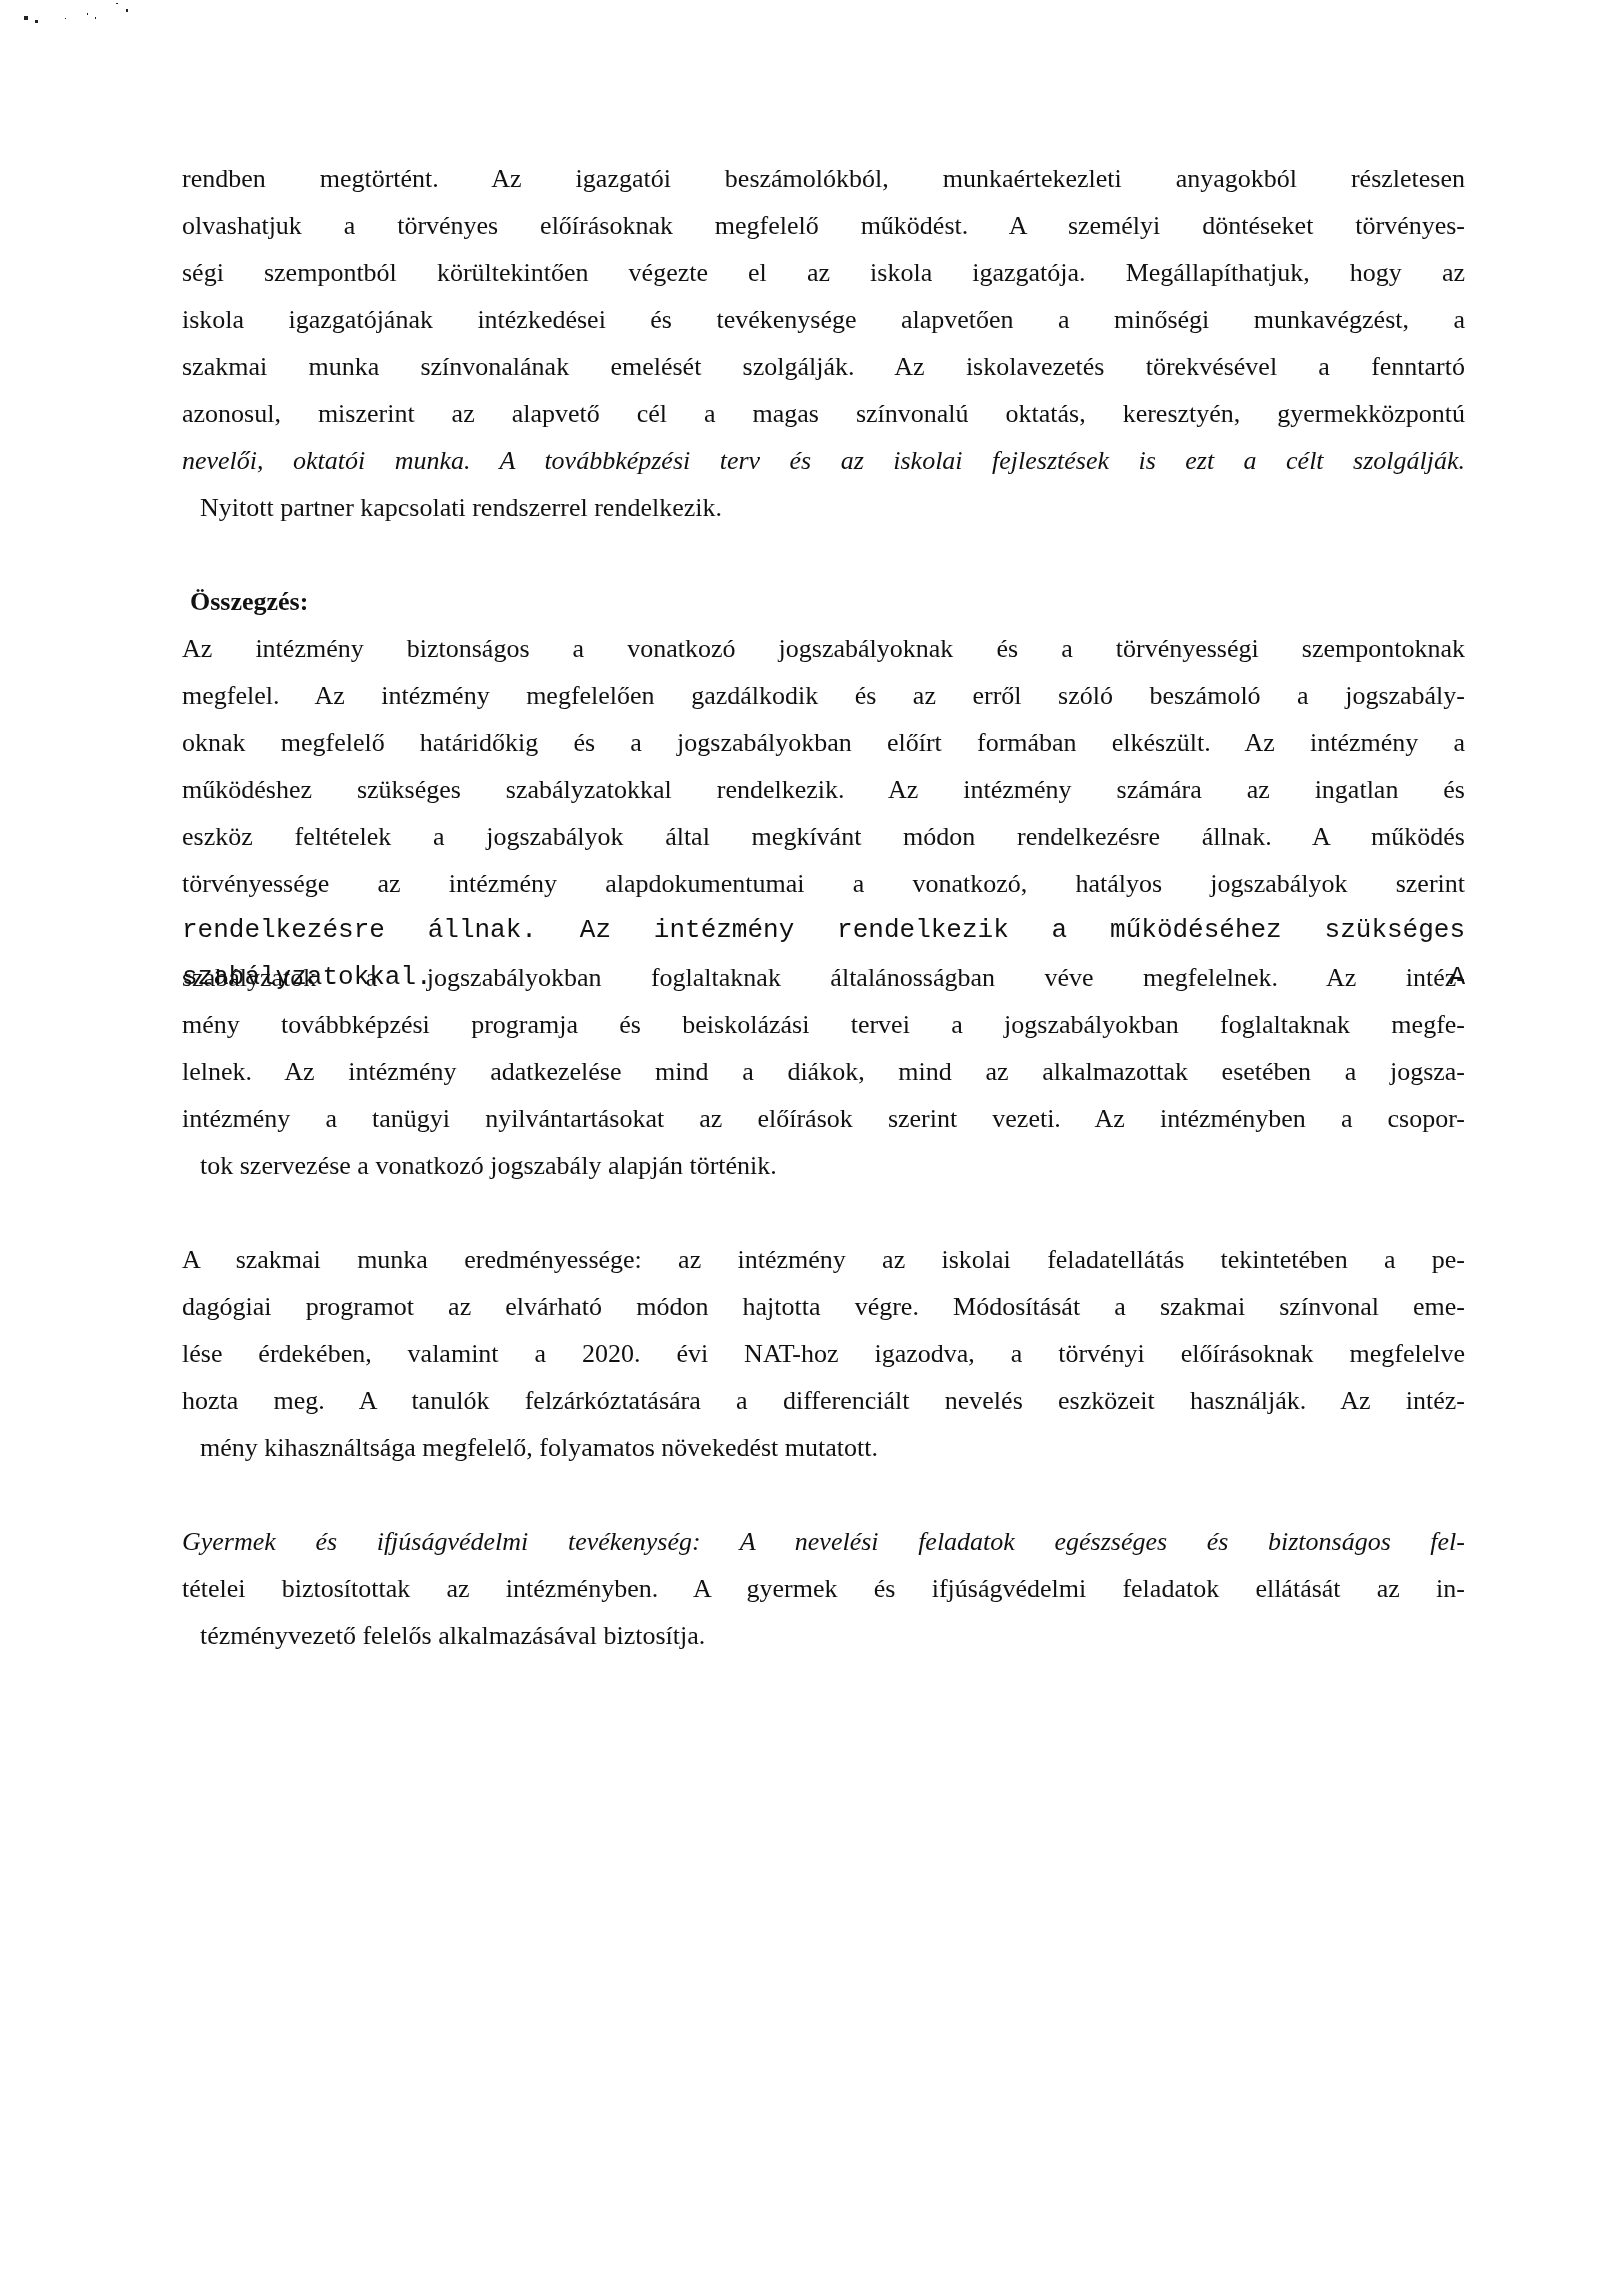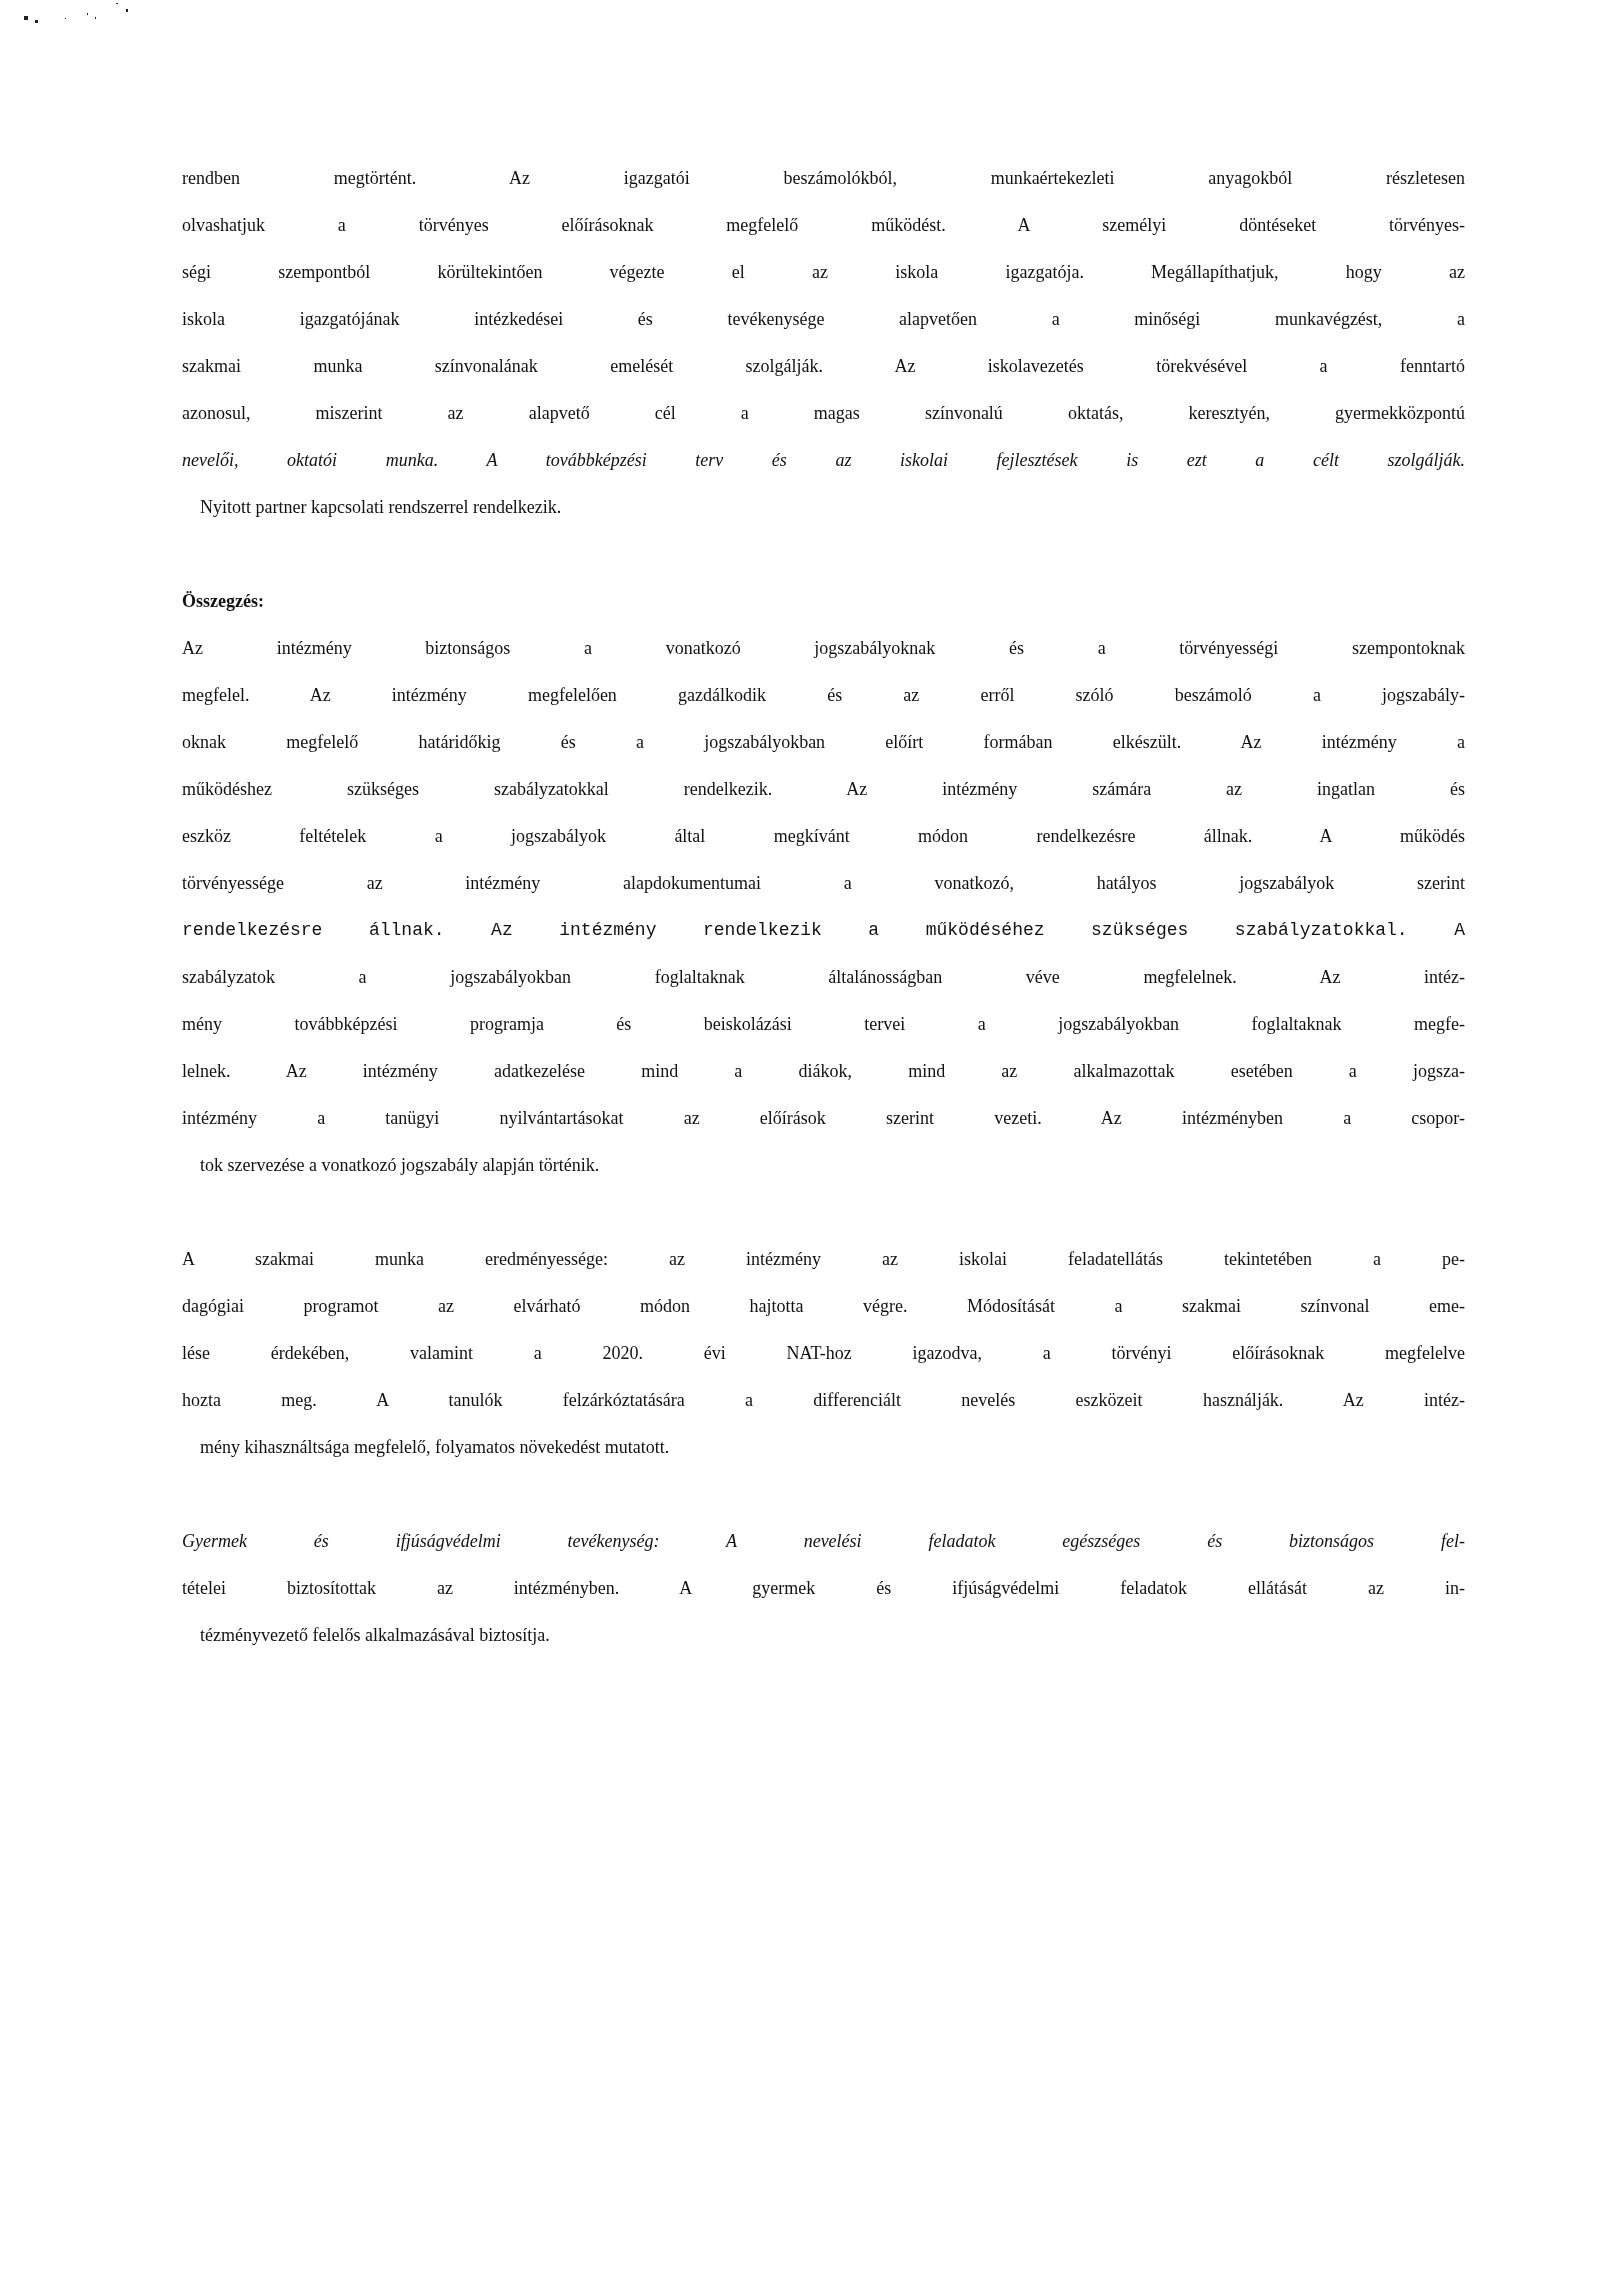--- a/index.html
+++ b/index.html
@@ -3,21 +3,21 @@
 <meta charset="utf-8">
 <style>
   html, body { margin: 0; padding: 0; background: #ffffff; }
   body { width: 1610px; height: 2295px; position: relative; overflow: hidden; }
   .page {
     position: absolute;
     left: 182px;
     top: 155px;
     width: 1283px;
     font-family: "Liberation Serif", "DejaVu Serif", serif;
-    font-size: 18px;
+    font-size: 26px;
     line-height: 47px;
     color: #111111;
   }
   .para {
     margin: 0;
     text-align: justify;
     text-align-last: left;
   }
   .line {
     display: block;
@@ -25,20 +25,21 @@
     text-align-last: justify;
     white-space: nowrap;
     height: 47px;
   }
   .line.last { text-align-last: left; margin-left: 18px; }
   .gap { height: 47px; }
   .heading {
     font-weight: bold;
     display: block;
     height: 47px;
+    margin-left: 8px;
   }
   .speck {
     position: absolute;
     background: #222;
   }
 </style>
 </head>
 <body>
 
 <div class="speck" style="left:24px;top:16px;width:4px;height:4px;"></div>

